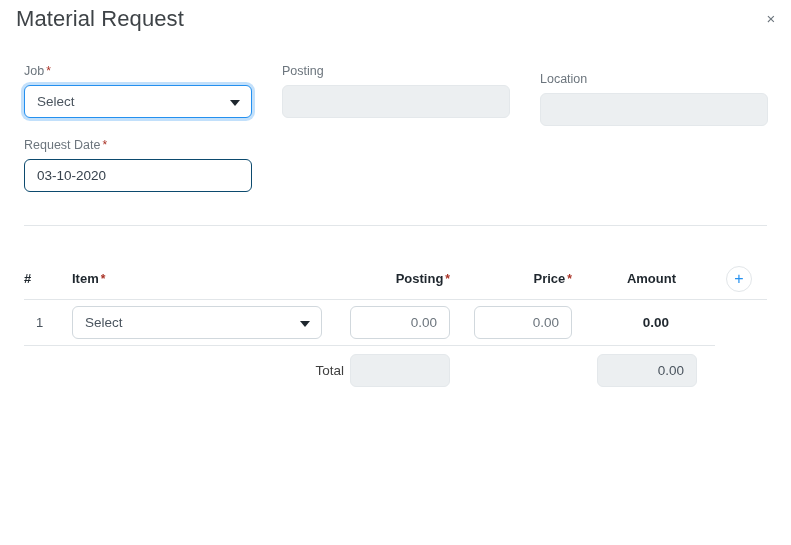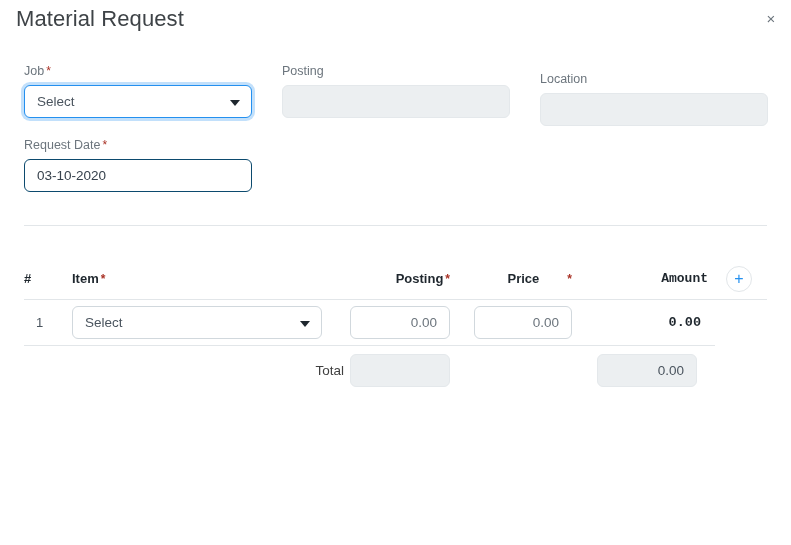--- a/index.html
+++ b/index.html
@@ -122,22 +122,22 @@
   .grid-head .cell,
   .grid-row .cell { position: absolute; top: 0; height: 100%; display: flex; align-items: center; }
   .grid-head .cell {
     font-size: 13px;
     font-weight: bold;
     color: #1f272e;
   }
   .col-idx   { left: 0px;   width: 34px; justify-content: flex-start; }
   .col-item  { left: 48px;  width: 260px; }
   .col-qty   { left: 326px; width: 100px; justify-content: flex-end; }
-  .col-price { left: 450px; width: 98px; justify-content: flex-end; gap: 26px; }
-  .col-amt   { left: 560px; width: 124px; justify-content: flex-end; font-family: Liberation Mono, monospace; }
+  .col-price { left: 450px; width: 98px; justify-content: flex-end; }
+  .col-amt   { left: 528px; width: 124px; justify-content: flex-end; }
   .col-add   { left: 690px; width: 50px; justify-content: center; }
 
   .add-row-button {
     width: 26px; height: 26px;
     border-radius: 50%;
     border: 1px solid #e2e6e9;
     background: #fff;
     color: #2490ef;
     font-size: 16px;
     line-height: 1;

